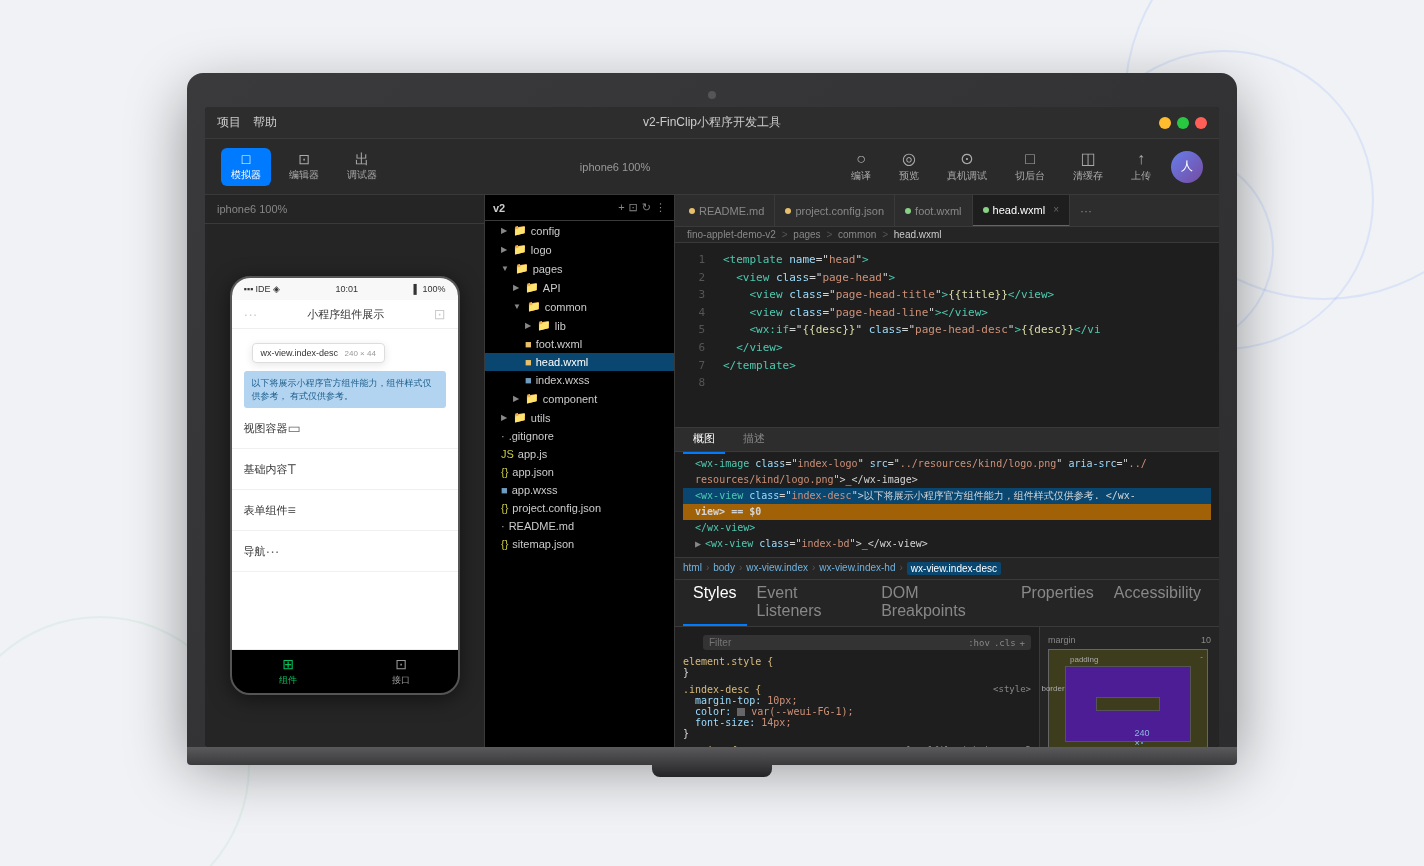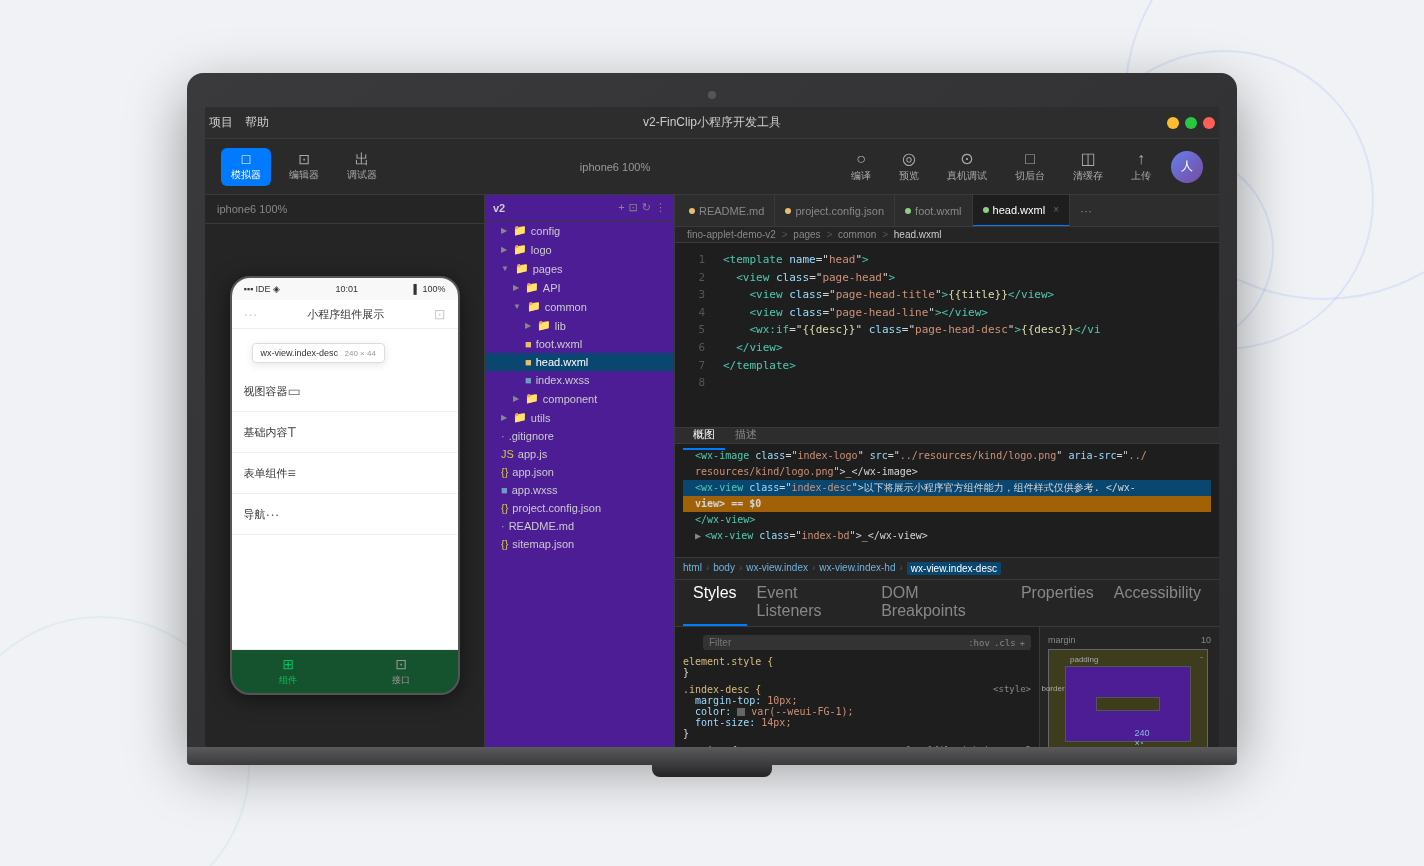--- a/index.html
+++ b/index.html
@@ -80,21 +80,21 @@
       font-size: 12px;
     }
 
     
     .title-bar {
       background: #2d2d2d;
       height: 32px;
       display: flex;
       align-items: center;
       justify-content: space-between;
-      padding: 0 4px;
+      padding: 0 12px;
       border-bottom: 1px solid #3a3a3a;
       flex-shrink: 0;
     }
     .title-bar-left {
       display: flex;
       align-items: center;
       gap: 16px;
     }
     .title-bar-menu {
       color: #ccc;
@@ -216,21 +216,21 @@
     }
     .phone-frame-wrapper {
       flex: 1;
       display: flex;
       align-items: center;
       justify-content: center;
       padding: 12px;
     }
     .phone-frame {
       width: 230px;
-      background: #14532d;
+      background: #000000;
       border-radius: 20px;
       border: 2px solid #555;
       overflow: hidden;
       box-shadow: 0 4px 20px rgba(0,0,0,0.5);
     }
     .phone-status-bar {
       background: #f8f8f8;
       padding: 6px 12px;
       display: flex;
       justify-content: space-between;
@@ -302,21 +302,21 @@
       gap: 2px;
       font-size: 9px;
     }
     .phone-nav-item.active { color: #07c160; }
     .phone-nav-item:not(.active) { color: #999; }
     .phone-nav-icon { font-size: 14px; }
 
     
     .file-tree {
       width: 190px;
-      background: #4c1d95;
+      background: #000000;
       border-right: 1px solid #3a3a3a;
       overflow-y: auto;
       flex-shrink: 0;
     }
     .file-tree-header {
       padding: 6px 8px;
       display: flex;
       align-items: center;
       justify-content: space-between;
       border-bottom: 1px solid #3a3a3a;
@@ -442,24 +442,24 @@
       background: #1e1e1e;
       border-top: 1px solid #3a3a3a;
       display: flex;
       flex-direction: column;
       flex-shrink: 0;
     }
     .bottom-tabs {
       display: flex;
       background: #2d2d2d;
       border-bottom: 1px solid #3a3a3a;
-      height: 16px;
+      height: 24px;
       align-items: center;
       padding: 0 8px;
-      gap: 0;
+      gap: 8px;
       flex-shrink: 0;
     }
     .bottom-tab {
       padding: 0 10px;
       height: 28px;
       display: flex;
       align-items: center;
       font-size: 11px;
       color: #888;
       cursor: pointer;
@@ -718,20 +718,22 @@
 
                 <div class="phone-content">
 
                   <div style="padding: 6px 8px 4px; text-decoration: underline;">
                     <div class="phone-tooltip">
                       <span class="tooltip-label">wx-view.index-desc</span>
                       <span class="tooltip-size">240 × 44</span>
                     </div>
                   </div>
 
+                  <div class="phone-highlight-box">以下将展示小程序官方组件能力，组件样式仅供参考，
+有式仅供参考。</div>
 
                   <div class="phone-section">
                     <span class="phone-section-label">视图容器</span>
                     <span class="phone-section-icon">▭</span>
                   </div>
                   <div class="phone-section">
                     <span class="phone-section-label">基础内容</span>
                     <span class="phone-section-icon">T</span>
                   </div>
                   <div class="phone-section">

